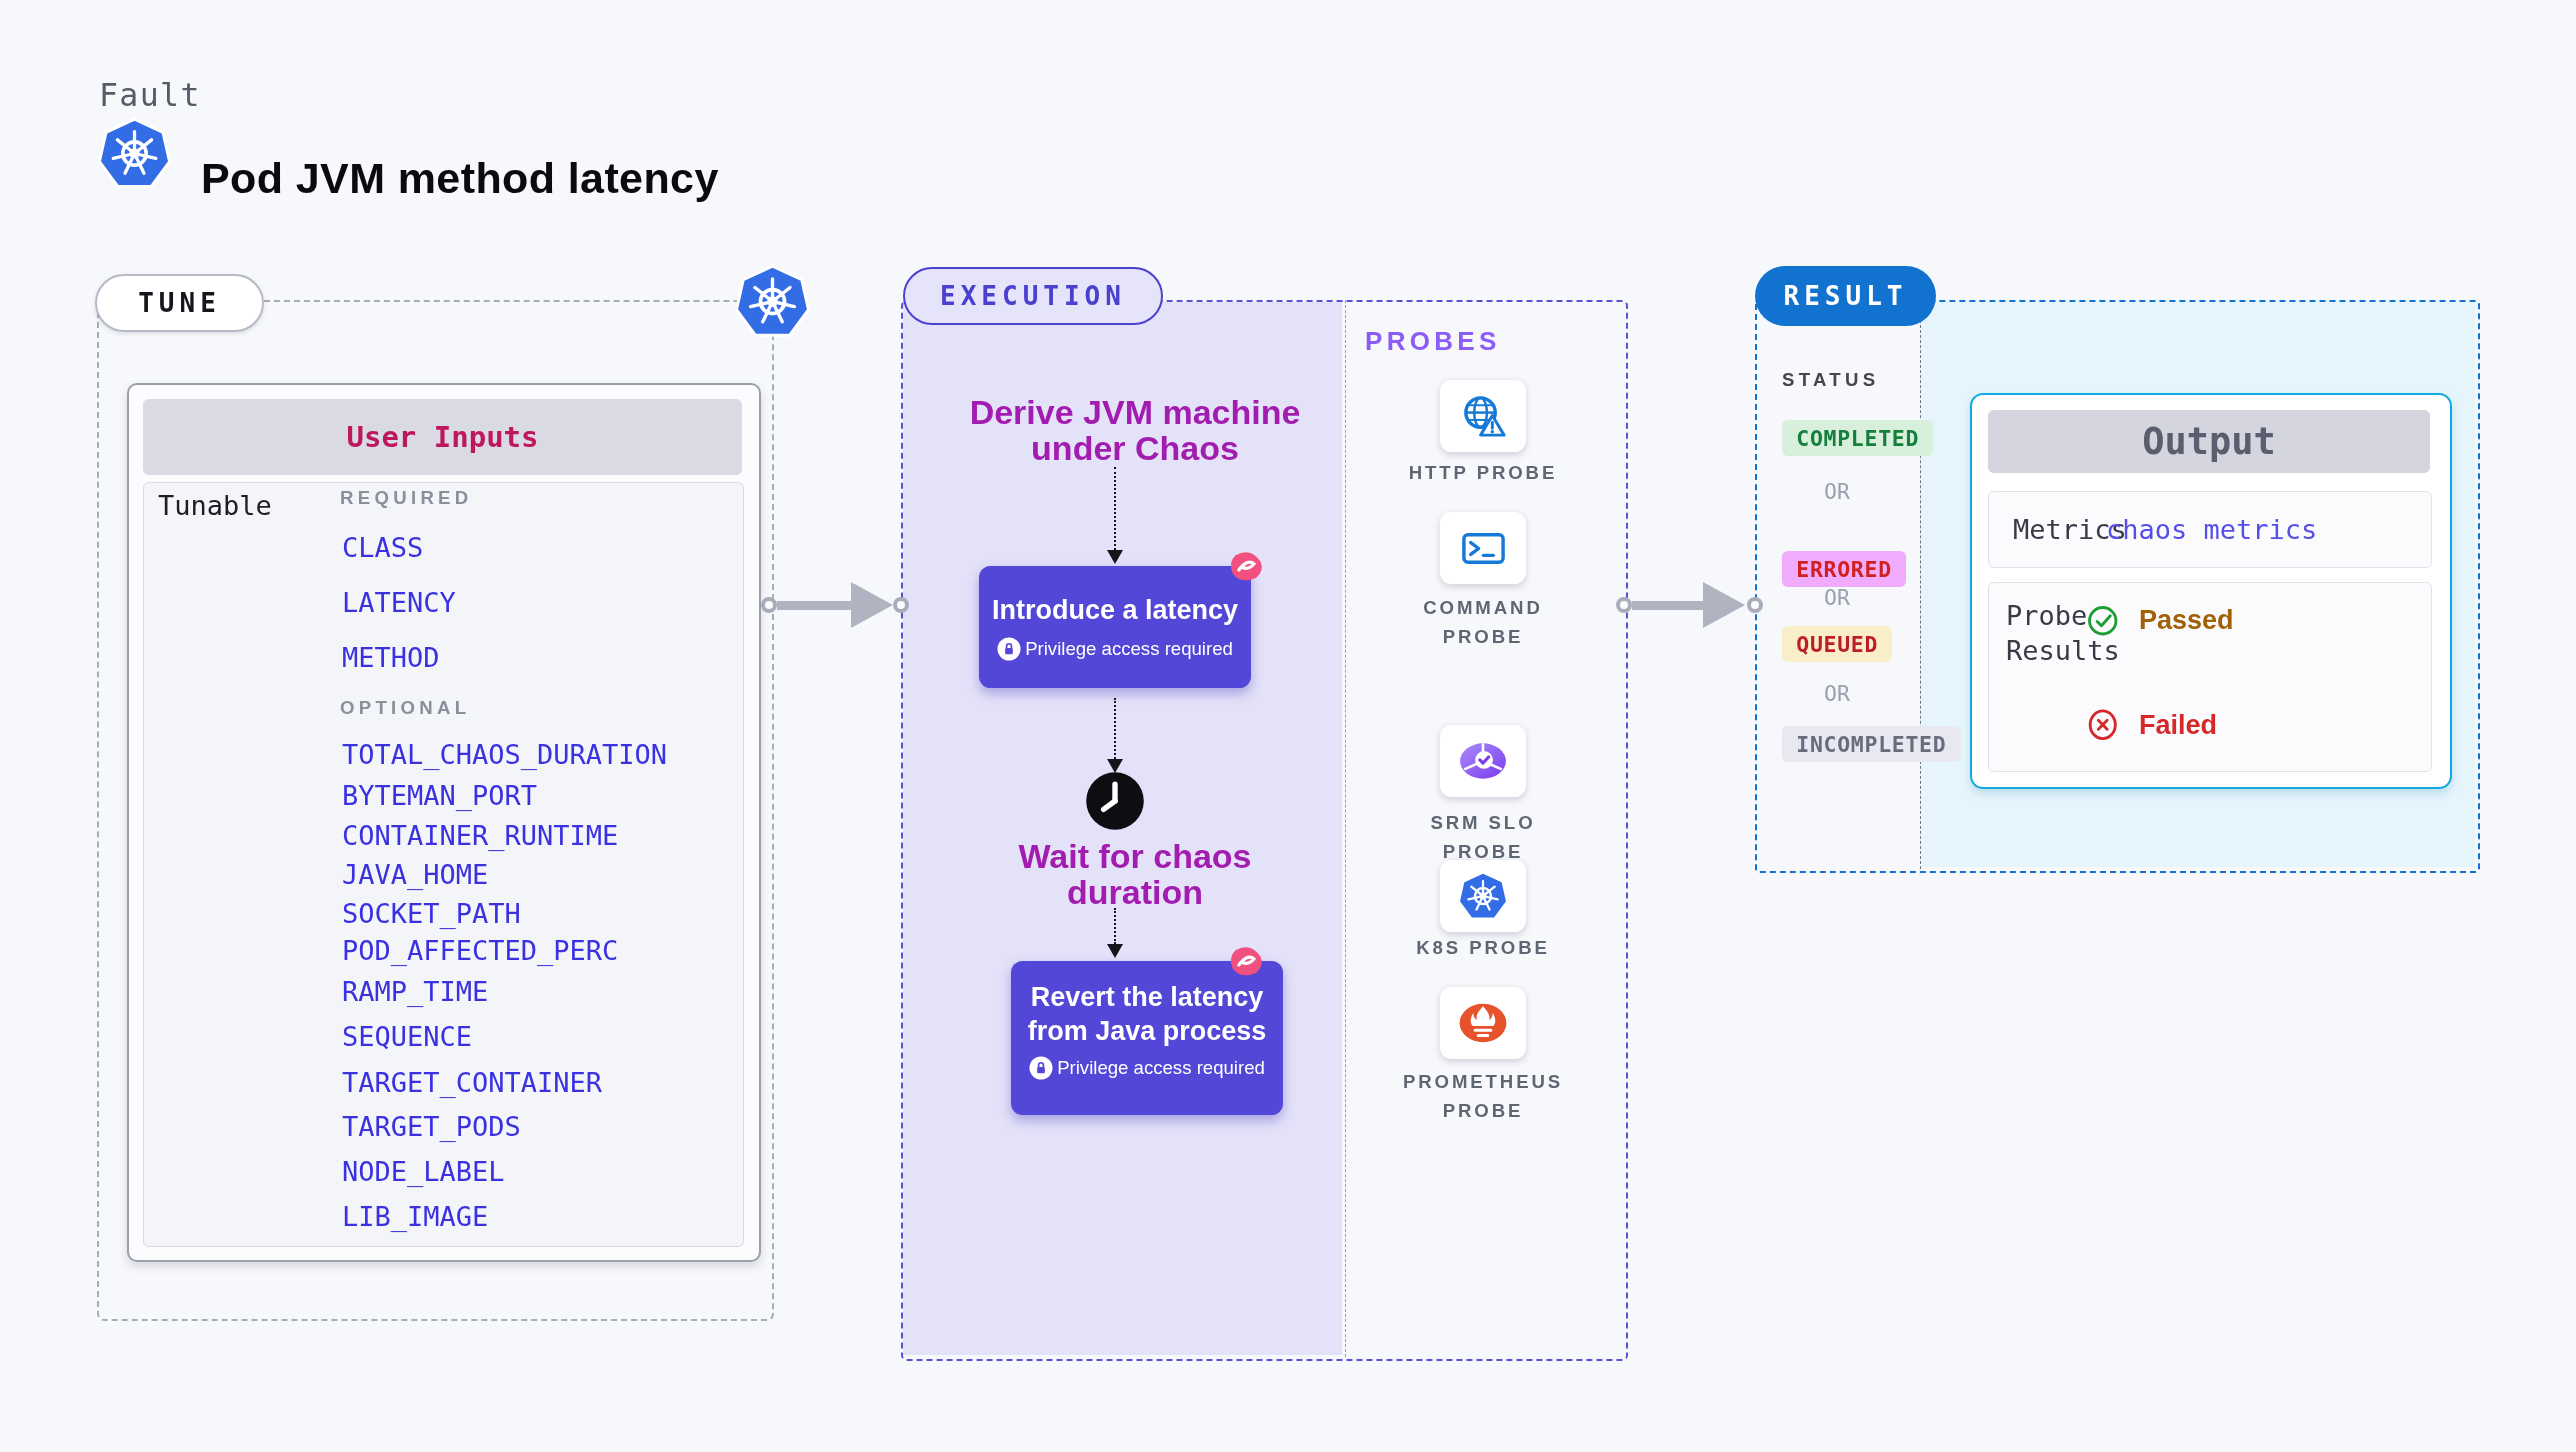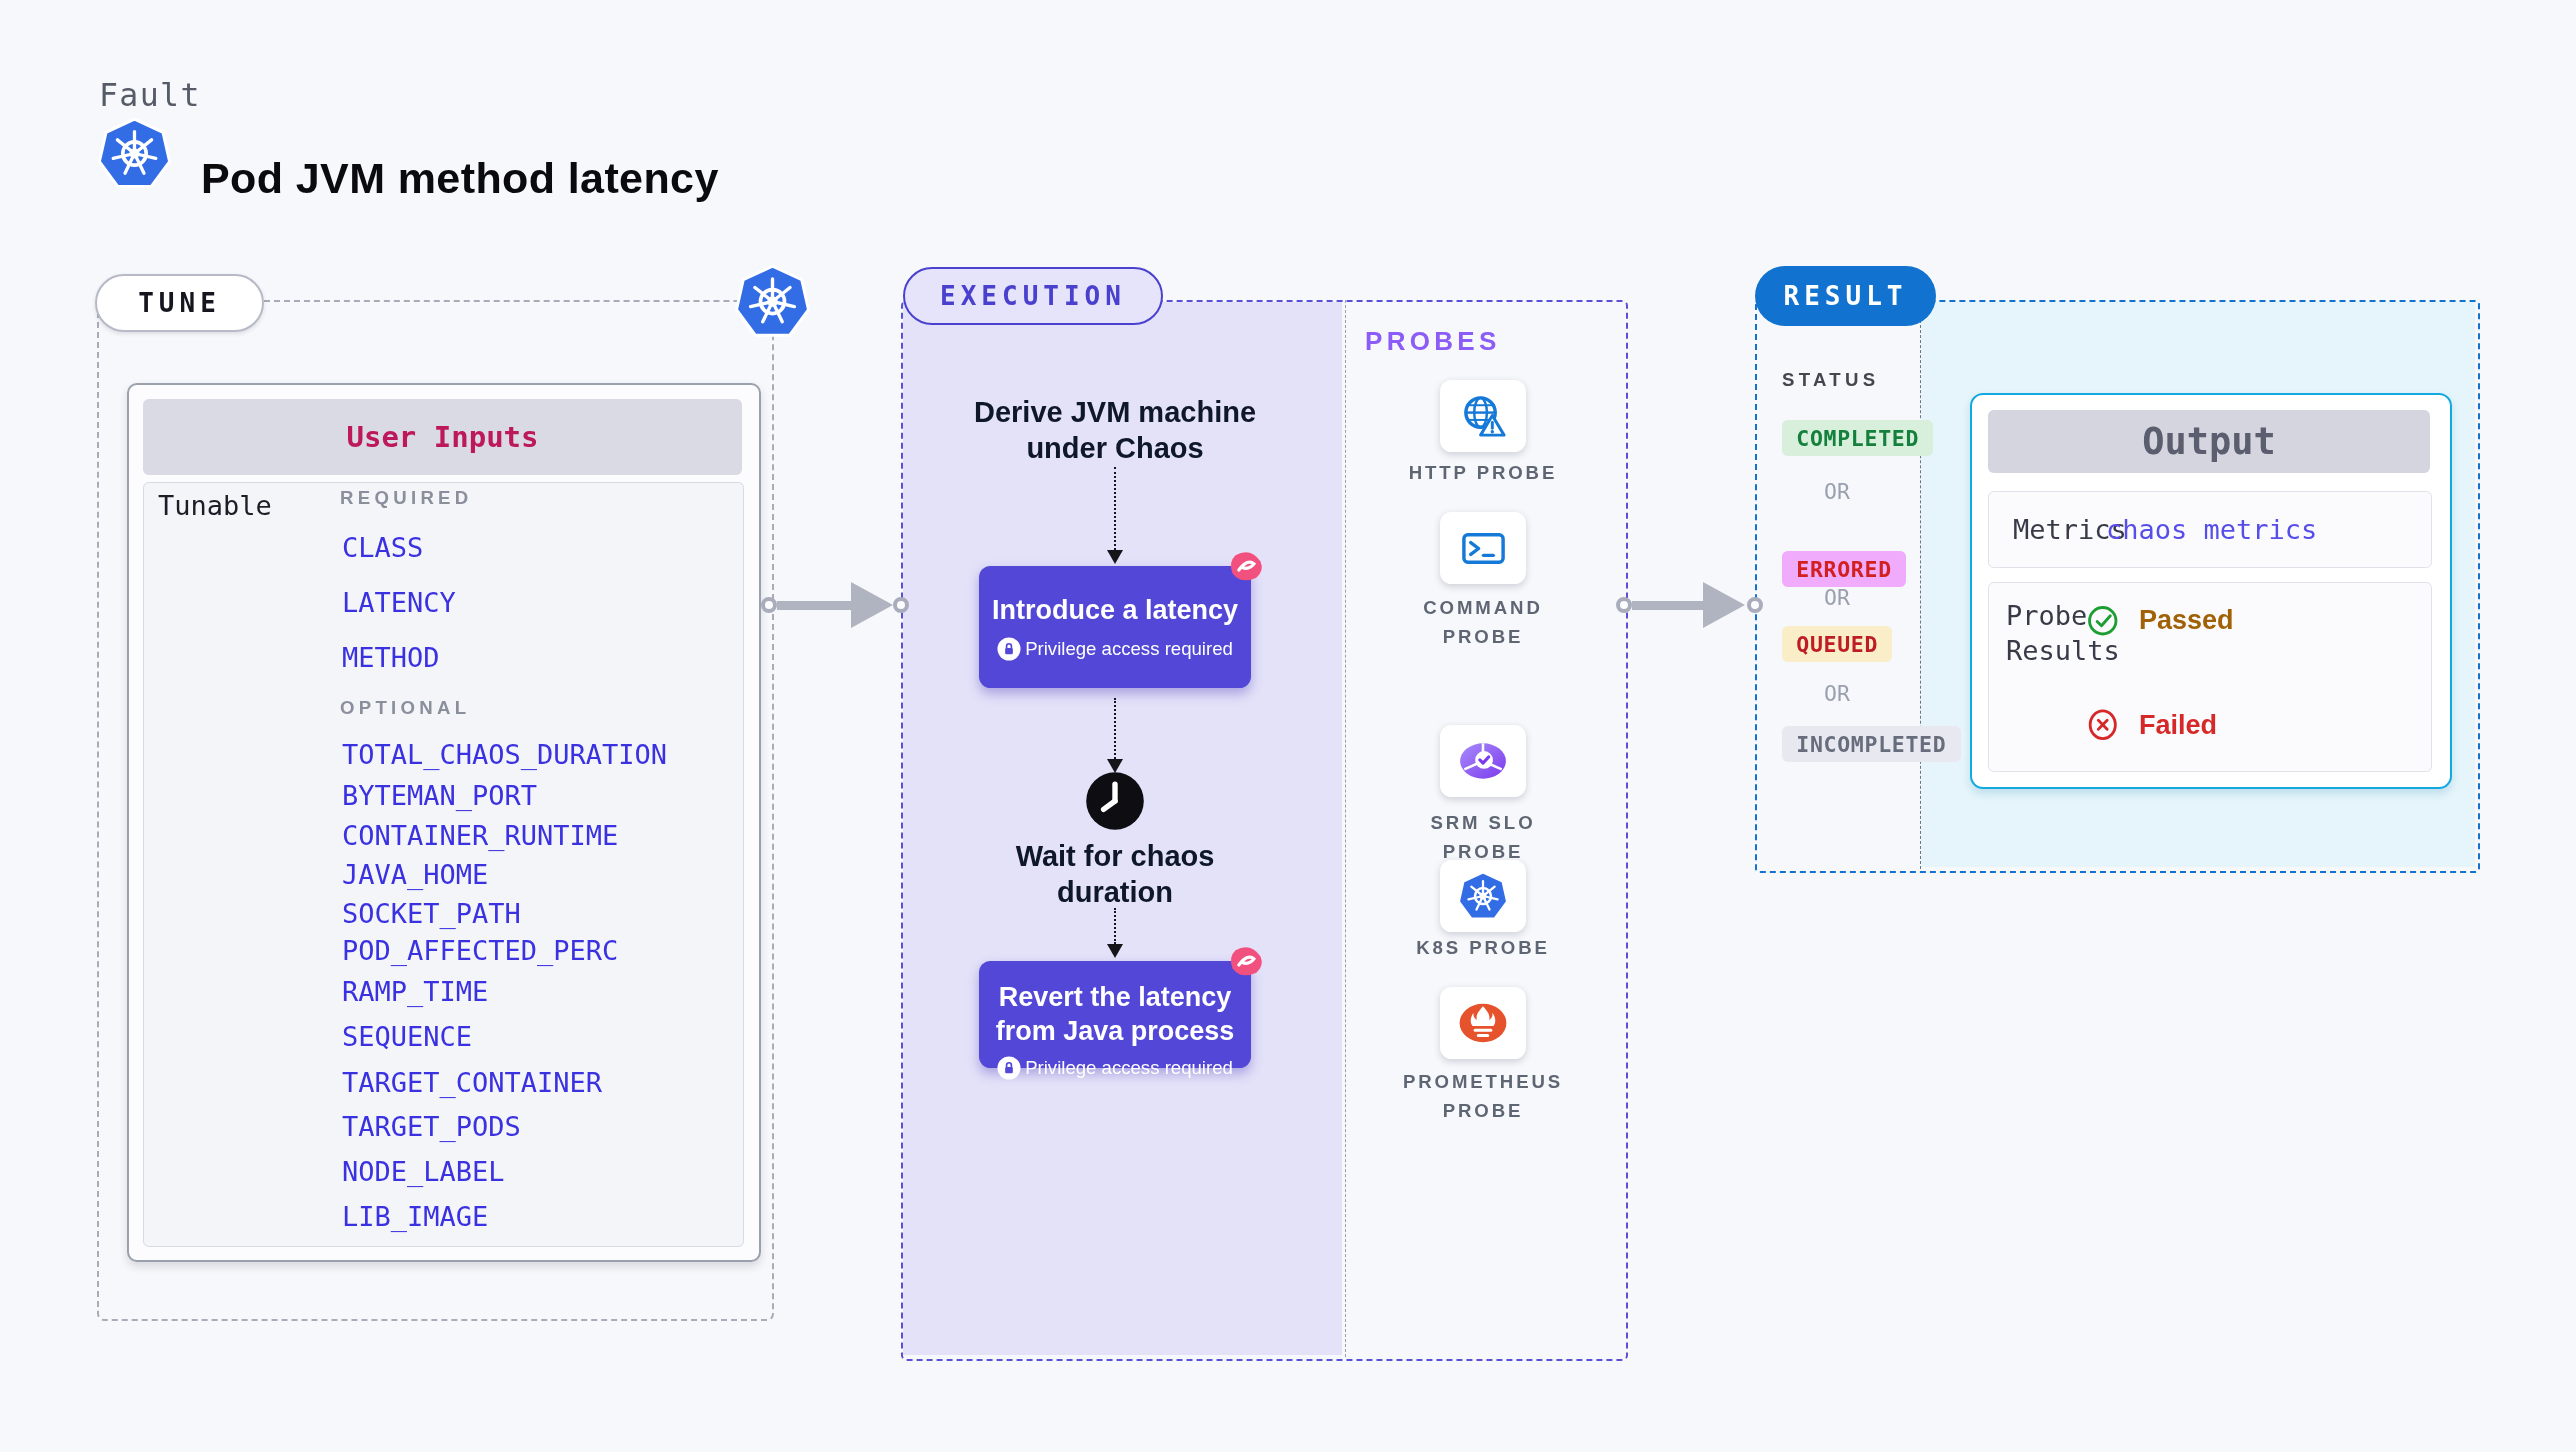--- a/index.html
+++ b/index.html
@@ -41,21 +41,21 @@
   .arrow-dot{width:15.8px;height:15.8px;border-radius:50%;background:#fbfcfe;border:4.3px solid #a9adbb;
         box-sizing:border-box;z-index:7;}
   .arrow-shaft{height:8.6px;background:#b0b3c0;z-index:6;}
   .arrow-head{width:0;height:0;border-top:23.6px solid transparent;border-bottom:23.6px solid transparent;
         border-left:42px solid #b0b3c0;z-index:6;}
 
   
   .exec-box{left:901px;top:300px;width:723px;height:1057px;border:2.1px dashed #5a50d8;border-radius:5.7px;}
   .exec-fill{left:903px;top:302px;width:439px;height:1053px;background:#e4e2f9;}
   .probes-divider{left:1345px;top:300px;width:0;height:1057px;border-left:1.4px dashed #9aa0ab;z-index:2;}
-  .step-text{font-size:29px;font-weight:bold;color:#0f172a;text-align:center;z-index:3;white-space:nowrap;}
+  .step-text{font-size:34px;font-weight:bold;color:#a21caf;text-align:center;z-index:3;white-space:nowrap;margin-left:20px;}
   .dotted-arrow{width:0;border-left:2.9px dotted #15151a;z-index:3;}
   .dotted-head{width:0;height:0;border-left:8.6px solid transparent;border-right:8.6px solid transparent;
         border-top:14.3px solid #15151a;z-index:3;}
   .step-box{width:272px;background:#5247d6;border-radius:11.5px;z-index:4;
         box-shadow:0 5.7px 11.5px rgba(60,50,180,.35);}
   .step-box-title{font-size:27px;font-weight:bold;color:#ffffff;text-align:center;line-height:34px;}
   .priv-row{display:flex;align-items:center;justify-content:center;gap:4px;}
   .priv-text{font-size:18.6px;color:#ffffff;}
   .pink-icon{width:40px;height:40px;transform:rotate(14deg);z-index:5;}
   .clock-icon{width:60px;height:60px;z-index:3;}
@@ -245,21 +245,21 @@
 
   <svg class="abs clock-icon" style="left:1085px;top:771px" viewBox="0 0 84 84" width="60" height="60">
       <use href="#clock"></use>
     </svg>
   <div class="abs step-text ctr" style="left:1115px;top:856px">Wait for chaos</div>
   <div class="abs step-text ctr" style="left:1115px;top:892px">duration</div>
 
   <div class="abs dotted-arrow" style="left:1114px;top:908px;height:36px"></div>
   <div class="abs dotted-head" style="left:1107px;top:944px"></div>
 
-  <div class="abs step-box" style="left:979px;top:961px;height:107px">
+  <div class="abs step-box" style="left:1011px;top:961px;height:154px">
     <div class="step-box-title" style="margin-top:18.6px">Revert the latency</div>
     <div class="step-box-title">from Java process</div>
     <div class="priv-row" style="margin-top:8.6px">
       <svg style="width:24px;height:24px" viewBox="0 0 34 34" width="24" height="24">
           <use href="#lock-badge"></use>
         </svg>
       <span class="priv-text">Privilege access required</span>
     </div>
   </div>
   <svg class="abs pink-icon" style="left:1226px;top:941px" viewBox="0 0 56 56" width="40" height="40">

